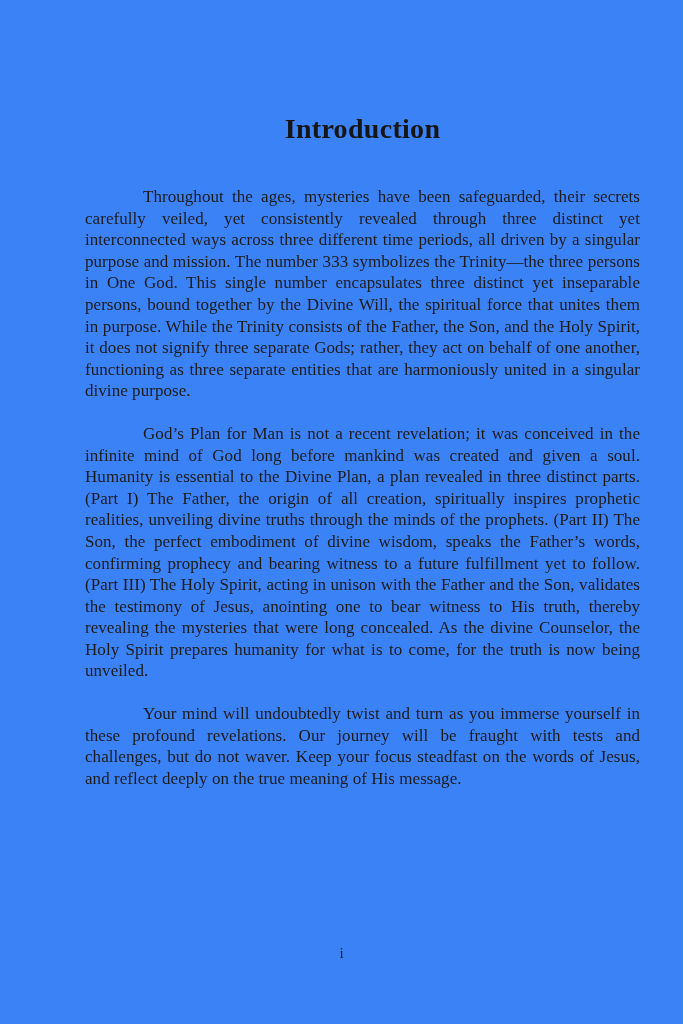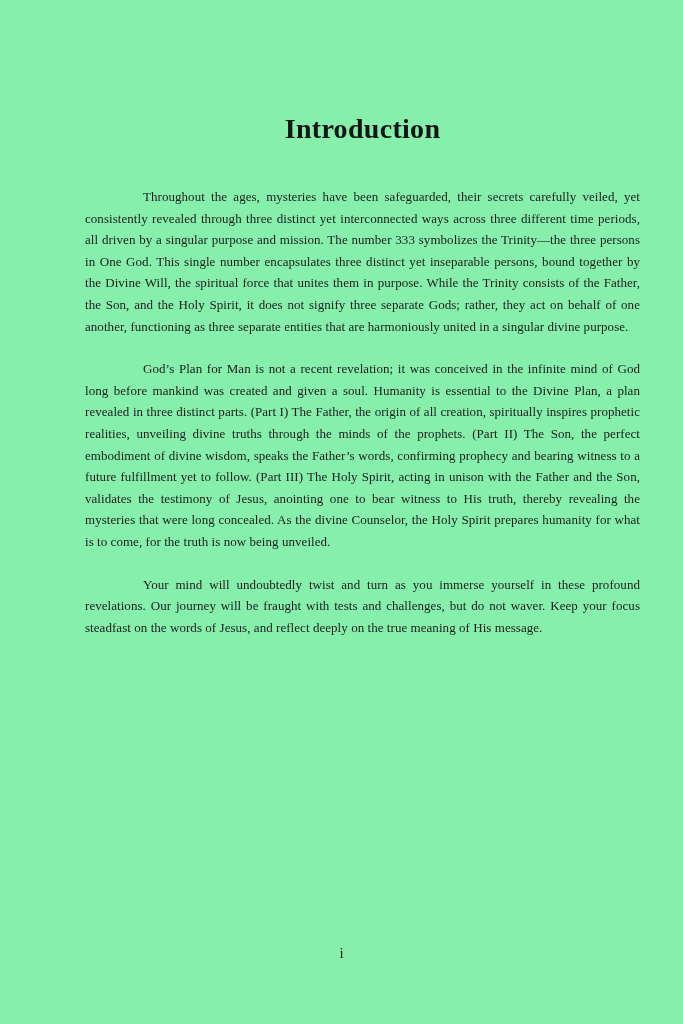--- a/index.html
+++ b/index.html
@@ -5,42 +5,42 @@
   html, body {
     margin: 0;
     padding: 0;
     background: #ffffff;
   }
   .page {
     position: relative;
     width: 683px;
     height: 1024px;
     margin: 0 auto;
-    background: #86efac;
+    background: #3b82f6;
     box-sizing: border-box;
     padding: 112px 43px 0 85px;
     font-family: "Liberation Serif", "DejaVu Serif", serif;
     color: #1c1c1c;
     overflow: hidden;
   }
   .chapter-title {
     margin: 0;
     text-align: center;
     font-size: 28px;
     line-height: 34px;
     font-weight: bold;
     letter-spacing: 0.3px;
     color: #161616;
   }
   .body-text {
     margin-top: 40px;
   }
   .body-text p {
     margin: 0 0 21px 0;
-    font-size: 13px;
+    font-size: 17px;
     line-height: 21.6px;
     text-align: justify;
     text-indent: 58px;
     letter-spacing: 0.05px;
     hyphens: none;
     -webkit-hyphens: none;
   }
   .page-footer {
     position: absolute;
     left: 0;

